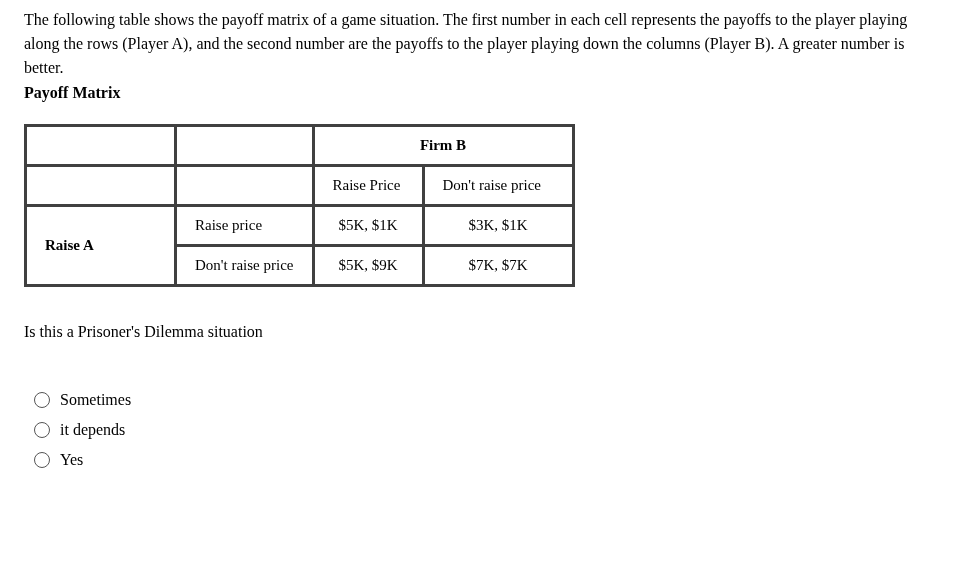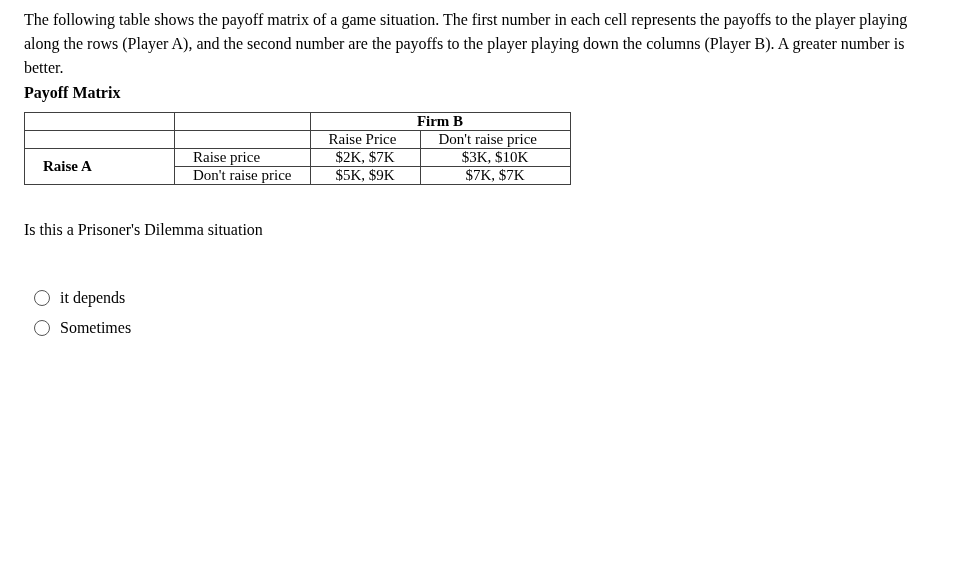--- a/index.html
+++ b/index.html
@@ -14,29 +14,29 @@
       background: #fff;
       padding: 8px 24px 24px 24px;
       width: 968px;
     }
     .intro {
       line-height: 1.5;
       margin-bottom: 4px;
     }
     .matrix-title {
       font-weight: bold;
-      margin-bottom: 10px;
+      margin-bottom: 22px;
     }
     table {
       border-collapse: collapse;
       margin-bottom: 36px;
     }
     td, th {
-      border: 1px solid #404040;
-      padding: 0 18px;
+      border: 3px solid #404040;
+      padding: 10px 18px;
       text-align: left;
       font-weight: normal;
       font-size: 15px;
       vertical-align: middle;
     }
     .bold-cell {
       font-weight: bold;
     }
     .center {
       text-align: center;
@@ -91,35 +91,39 @@
   </tr>
   <tr>
     <td></td>
     <td></td>
     <td class="col-b">Raise Price</td>
     <td class="col-c">Don't raise price</td>
   </tr>
   <tr>
     <td class="bold-cell" rowspan="2">Raise A</td>
     <td>Raise price</td>
-    <td class="center">$2K, $7K</td>
-    <td class="center">$3K, $10K</td>
+    <td class="center">$5K, $1K</td>
+    <td class="center">$3K, $1K</td>
   </tr>
   <tr>
     <td>Don't raise price</td>
     <td class="center">$5K, $9K</td>
     <td class="center">$7K, $7K</td>
   </tr>
 </tbody>
   </table>
 
 <p class="question">Is this a Prisoner's Dilemma situation</p>
 
 <div class="options">
   <div class="option">
     <span class="radio"></span>
+    <span>Sometimes</span>
+  </div>
+  <div class="option">
+    <span class="radio"></span>
     <span>it depends</span>
   </div>
   <div class="option">
     <span class="radio"></span>
-    <span>Sometimes</span>
+    <span>Yes</span>
   </div>
 </div>
 
 </body></html>

